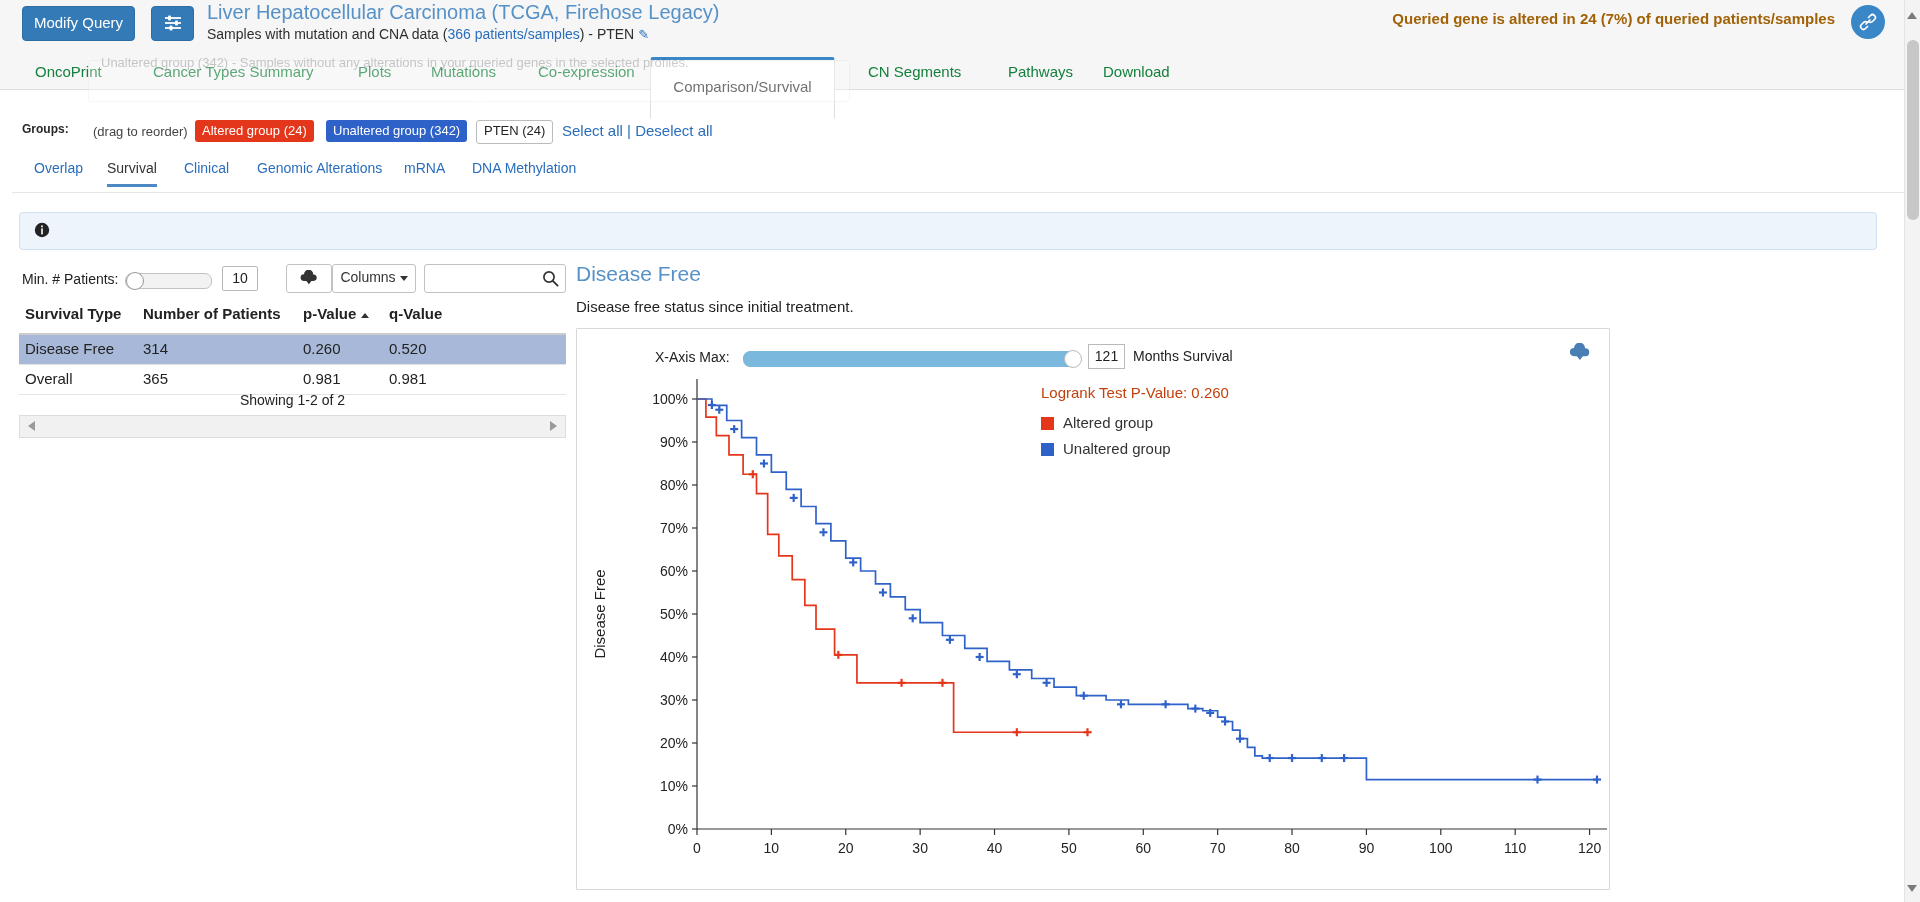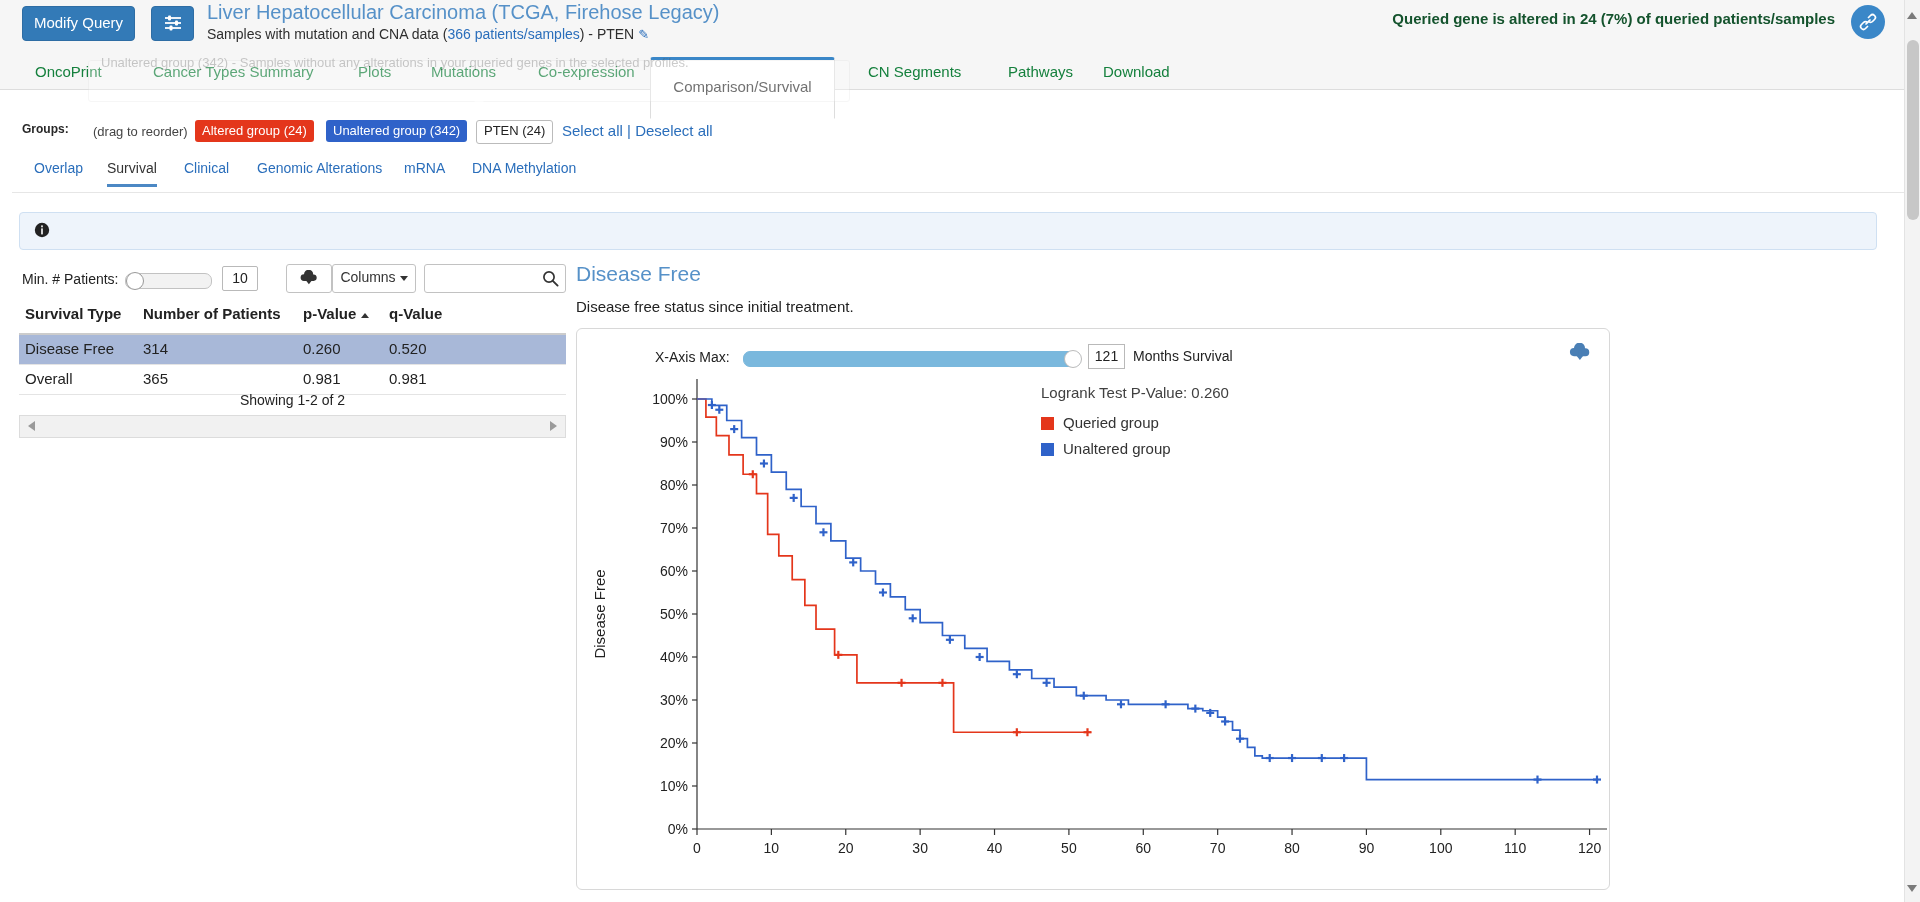--- a/index.html
+++ b/index.html
@@ -32,21 +32,21 @@
     position:absolute;left:207px;top:1px;
     font-size:20px;color:#5691c8;cursor:pointer;white-space:nowrap;
   }
   .study-sub{
     position:absolute;left:207px;top:26px;font-size:14px;color:#2e2e2e;
     white-space:nowrap;
   }
   .study-sub .lnk{color:#2a6ebb;cursor:pointer;}
   .pencil{display:inline-block;margin-left:4px;color:#2a6ebb;cursor:pointer;font-size:13px;}
   .altered-note{
-    position:absolute;right:85px;top:10px;font-size:15px;font-weight:bold;color:#14532d;
+    position:absolute;right:85px;top:10px;font-size:15px;font-weight:bold;color:#a16207;
     white-space:nowrap;
   }
   .chain-btn{
     position:absolute;right:35px;top:5px;width:34px;height:34px;border-radius:50%;
     background:#3a87c8;cursor:pointer;
   }
   .chain-btn svg{display:block;margin:8px auto 0 auto;}
 
   
   .tabs{
@@ -156,39 +156,39 @@
   }
   .pager .arr{position:absolute;top:5px;width:0;height:0;cursor:pointer;}
   .pager .left{left:8px;border-top:5px solid transparent;border-bottom:5px solid transparent;border-right:7px solid #9a9a9a;}
   .pager .right{right:8px;border-top:5px solid transparent;border-bottom:5px solid transparent;border-left:7px solid #9a9a9a;}
 
   
   .panel-title{position:absolute;left:576px;top:262px;font-size:21px;color:#5691c8;}
   .panel-sub{position:absolute;left:576px;top:298px;font-size:15px;color:#222;}
   .chart-card{
     position:absolute;left:576px;top:328px;width:1032px;height:560px;
-    border:1px solid #d8d8d8;border-radius:6px;background:#fff;
+    border:1px solid #d8d8d8;border-radius:1px;background:#fff;
   }
   .xax-label{position:absolute;left:78px;top:20px;font-size:14px;color:#222;}
   .xax-slider{
     position:absolute;left:166px;top:22px;width:336px;height:14px;border-radius:7px;
     background:#7ab8dd;border:1px solid #7ab8dd;
   }
   .xax-slider .handle{
     position:absolute;right:-2px;top:-2px;width:16px;height:16px;border-radius:50%;
     background:#fff;border:1px solid #bbb;cursor:pointer;
   }
   .xax-num{
     position:absolute;left:511px;top:15px;width:35px;height:23px;border:1px solid #b9b9b9;
     background:#fff;font-size:14px;line-height:22px;text-align:center;color:#222;
   }
   .xax-unit{position:absolute;left:556px;top:19px;font-size:14px;color:#222;}
   .chart-dl{position:absolute;right:15px;top:14px;width:26px;height:24px;cursor:pointer;}
 
-  .legend-p{position:absolute;left:464px;top:55px;font-size:15px;color:#404040;white-space:nowrap;}
+  .legend-p{position:absolute;left:464px;top:55px;font-size:15px;color:#c2410c;white-space:nowrap;}
   .leg-item{position:absolute;left:464px;font-size:15px;color:#333;white-space:nowrap;}
   .leg-sw{position:absolute;width:13px;height:13px;}
   .leg-tx{position:absolute;left:22px;top:-3px;}
 
   svg.plot{position:absolute;left:0;top:0;}
   .axis-title{font-size:15px;fill:#222;font-family:"Liberation Sans",sans-serif;}
   .tick-lbl{font-size:14px;fill:#222;font-family:"Liberation Sans",sans-serif;}
 
   
   .scroll-strip{position:absolute;right:0;top:0;width:15px;height:902px;background:#f3f3f3;border-left:1px solid #e3e3e3;}
@@ -369,21 +369,21 @@
           <rect x="8.6" y="6.5" width="2.6" height="5" fill="#4a7fb5"></rect>
           <path d="M6.8 10.3 L13 10.3 L9.9 14.2 Z" fill="#4a7fb5"></path>
         </svg>
       </span>
     </div>
 
     <div class="legend-p">Logrank Test P-Value: 0.260</div>
 
     <div class="leg-item" style="top:88px;">
       <span class="leg-sw" id="sw0" style="background: rgb(228, 54, 27);"></span>
-      <span class="leg-tx">Queried group</span>
+      <span class="leg-tx">Altered group</span>
     </div>
     <div class="leg-item" style="top:114px;">
       <span class="leg-sw" id="sw1" style="background: rgb(47, 98, 201);"></span>
       <span class="leg-tx">Unaltered group</span>
     </div>
 
     <svg class="plot" id="plot" width="1032" height="560">
         <line x1="120" y1="50" x2="120" y2="500" stroke="#333" stroke-width="1.2"></line>
         <line x1="120" y1="500" x2="1030" y2="500" stroke="#333" stroke-width="1.2"></line>
         <line x1="115" y1="500" x2="120" y2="500" stroke="#333" stroke-width="1.2"></line>

